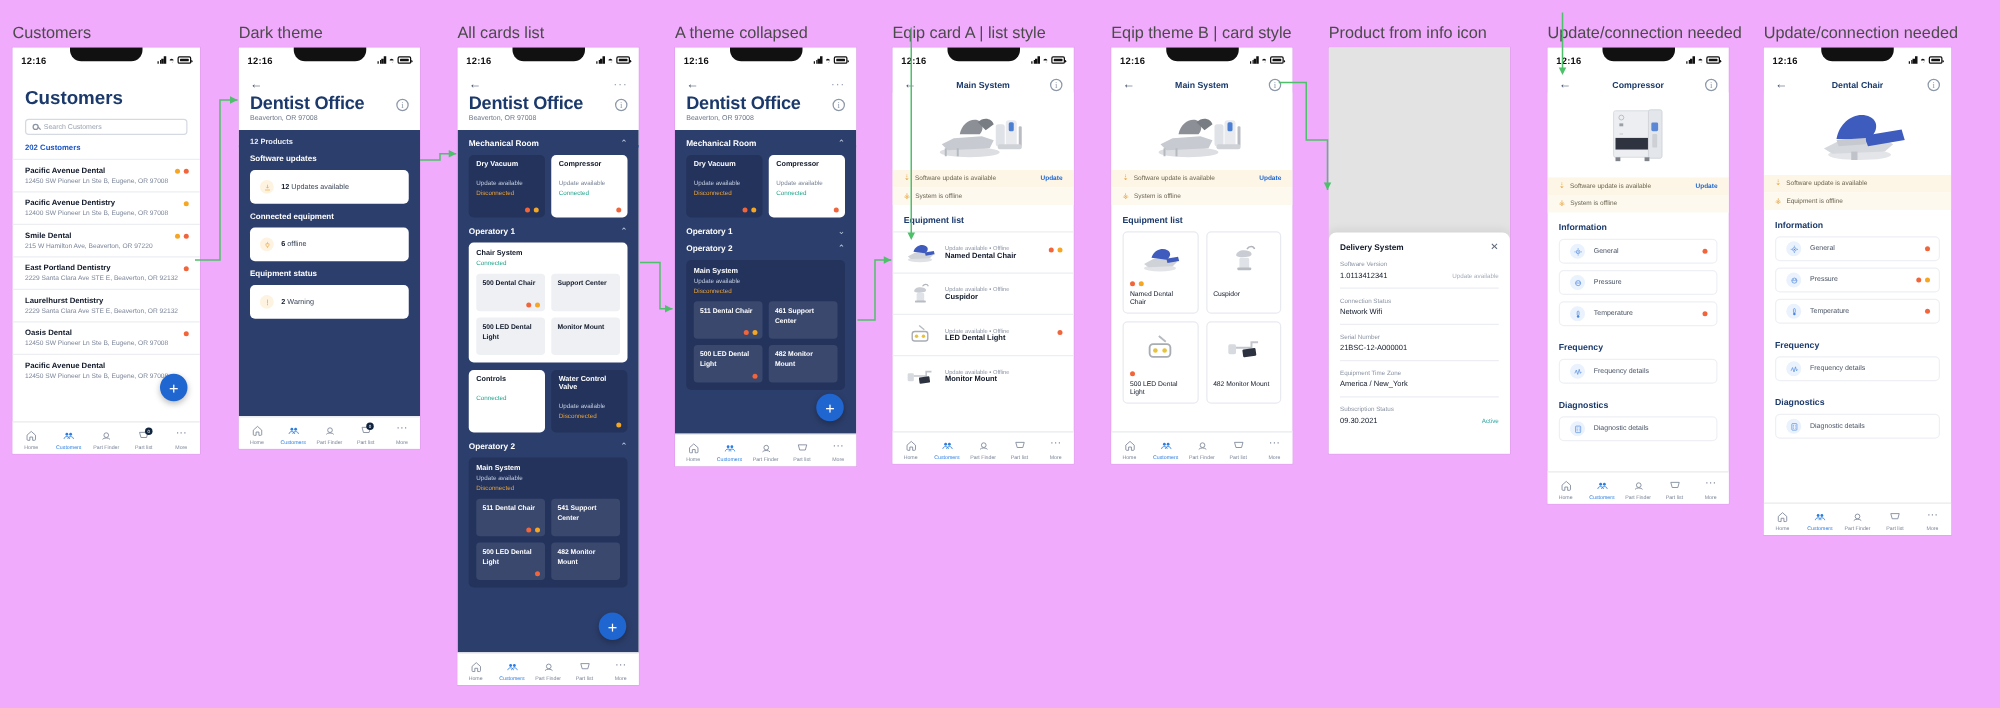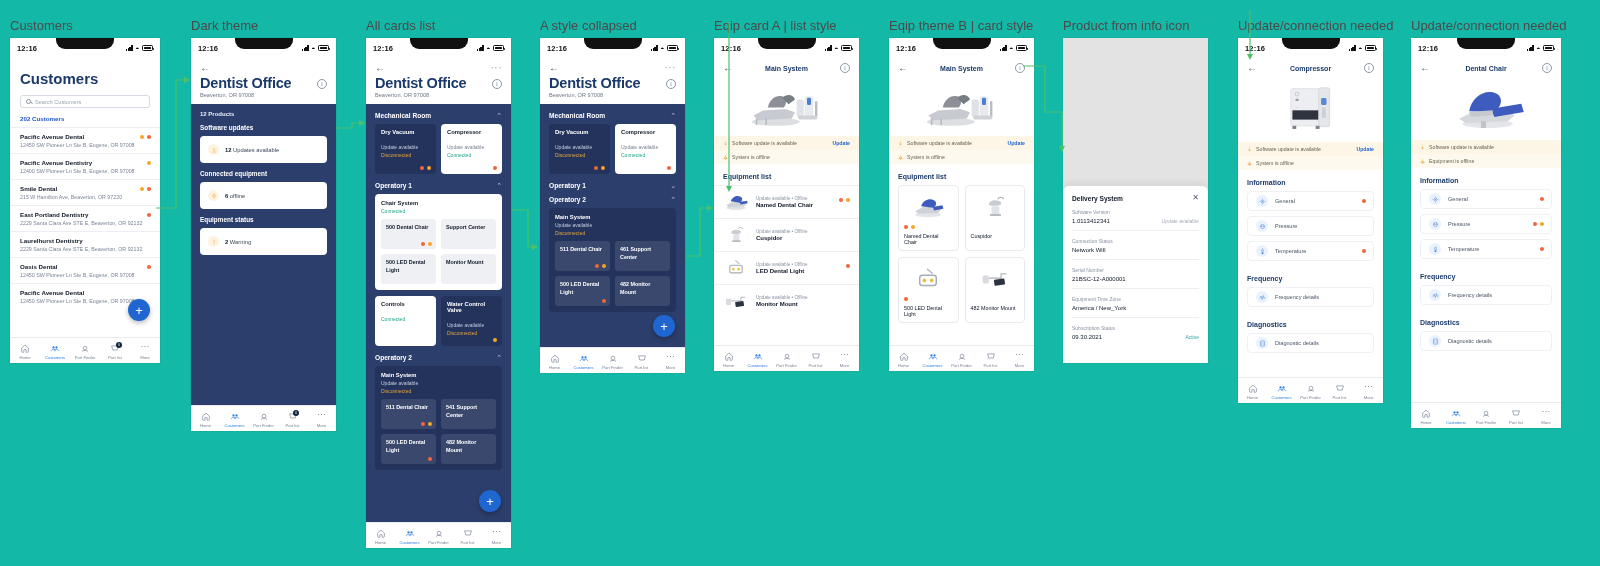--- a/index.html
+++ b/index.html
@@ -2,21 +2,21 @@
 <html><head>
 <meta charset="utf-8">
 <style>
   * { box-sizing: border-box; margin: 0; padding: 0; }
   html, body {
     width: 1600px; height: 566px;
     background: #c9c9c9;
     font-family: "Liberation Sans", sans-serif;
     overflow: hidden;
   }
-  .canvas { position: relative; width: 1600px; height: 566px; background: #14b8a6; padding-left: 44px; }
+  .canvas { position: relative; width: 1600px; height: 566px; background: #f0abfc; padding-left: 44px; }
 
   .frame { position: absolute; }
   .frame-title {
     position: absolute; top: -20px; left: 0;
     font-size: 13px; color: #4a4a4a; white-space: nowrap;
     font-family: "Liberation Sans", sans-serif;
   }
   .phone {
     position: relative; width: 100%; height: 100%;
     background: #ffffff; overflow: hidden;
@@ -304,21 +304,21 @@
           <span>Part list</span>
         </div>
         <div class="bn">
           <div class="dots3">···</div>
           <span>More</span>
         </div>
       </div>
     </div>
   </div>
 
-  <div class="frame" style="left:191px; top:38px; width:145px; height:393px;">
+  <div class="frame" style="left:191px; top:38px; width:145px; height:321px;">
     <div class="frame-title">Dark theme</div>
     <div class="phone">
       <div class="statusbar">
         <div class="sb-time">12:16</div>
         <div class="sb-notch"></div>
         <div class="sb-right">
           <div class="sb-bars">
               <i></i>
               <i></i>
               <i></i>
@@ -591,21 +591,21 @@
         </div>
         <div class="bn">
           <div class="dots3">···</div>
           <span>More</span>
         </div>
       </div>
     </div>
   </div>
 
   <div class="frame" style="left:540px; top:38px; width:145px; height:335px;">
-    <div class="frame-title">A style collapsed</div>
+    <div class="frame-title">A theme collapsed</div>
     <div class="phone">
       <div class="statusbar">
         <div class="sb-time">12:16</div>
         <div class="sb-notch"></div>
         <div class="sb-right">
           <div class="sb-bars">
               <i></i>
               <i></i>
               <i></i>
               <i></i>

